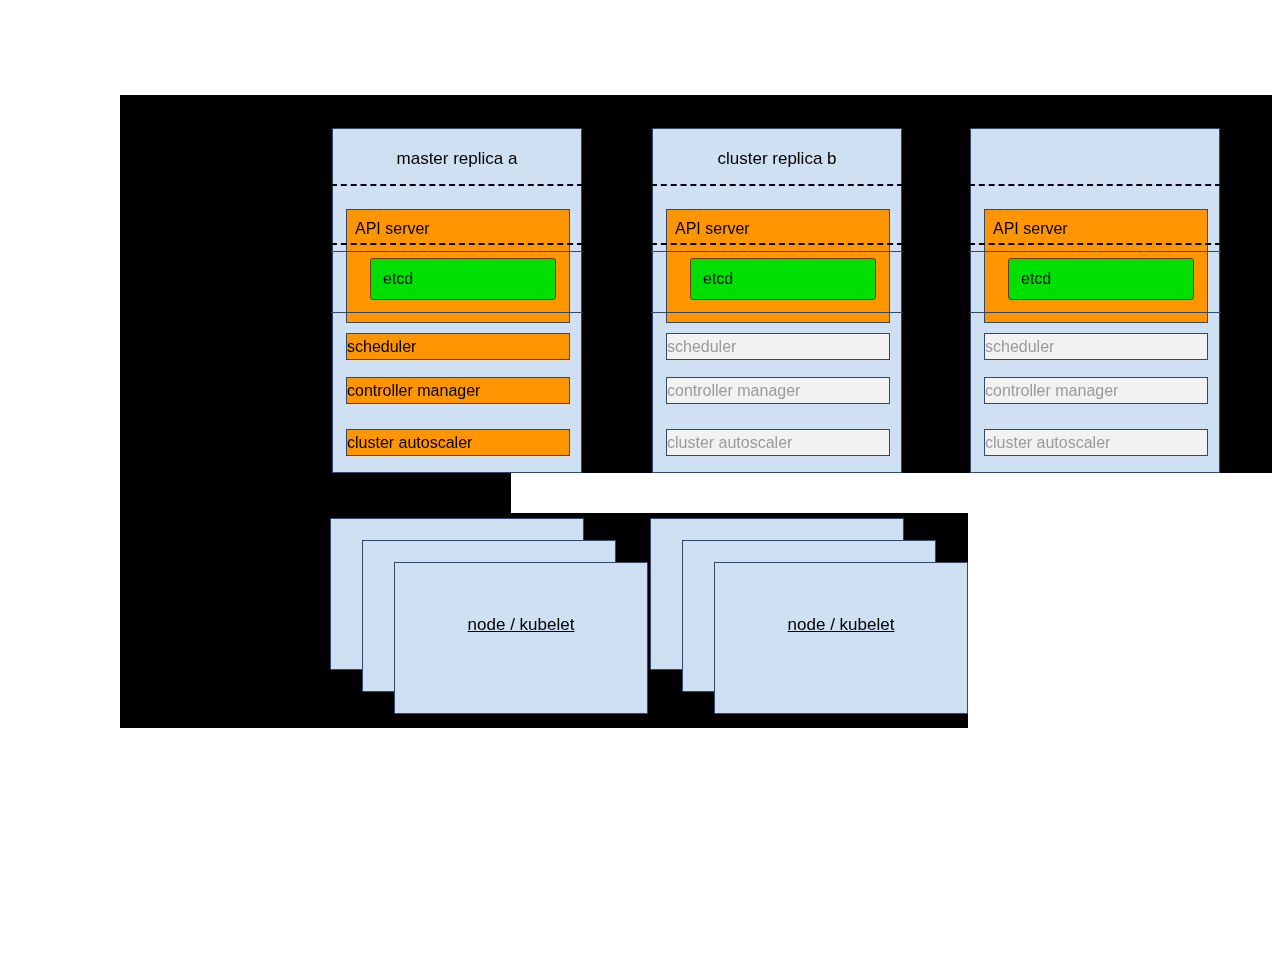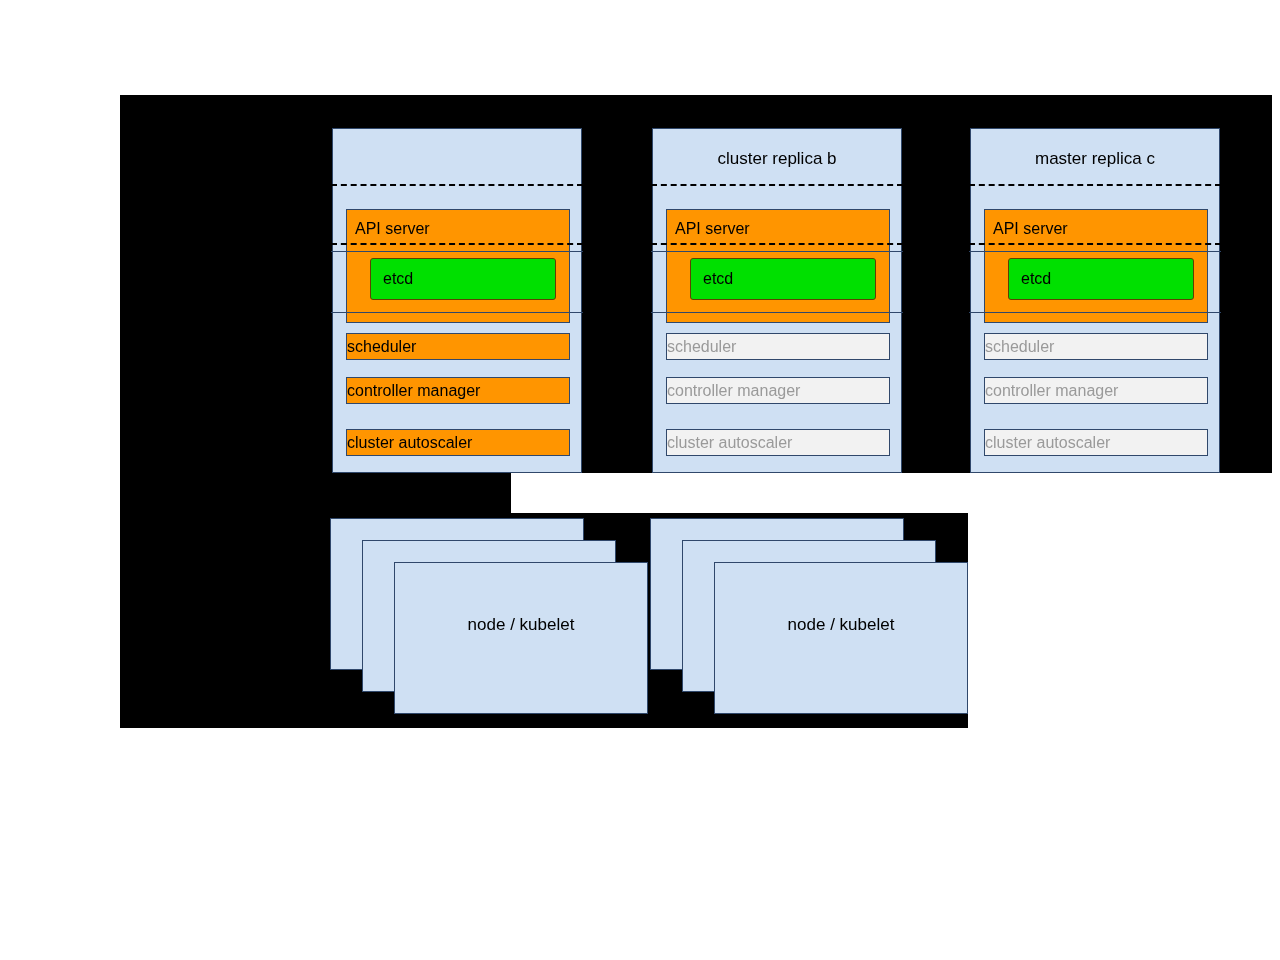--- a/index.html
+++ b/index.html
@@ -158,32 +158,34 @@
   .node-layer.front  { left: 64px; top: 44px; }
 
   .node-label {
     position: absolute;
     left: 0;
     top: 52px;
     width: 100%;
     text-align: center;
     font-size: 17px;
     color: #000000;
+    text-decoration: underline;
   }
 </style>
 </head>
 <body>
 
 <div id="diagram">
 
   <div class="backdrop backdrop-top"></div>
   <div class="backdrop backdrop-mid"></div>
   <div class="backdrop backdrop-bot"></div>
 
   <div class="replica replica-a">
+    <div class="replica-title">master replica a</div>
 
     <div class="dash-rule dash-rule-1"></div>
 
     <div class="apiserver">
       <div class="apiserver-label">API server</div>
       <div class="etcd">
         <div class="etcd-label">etcd</div>
       </div>
     </div>
 
@@ -211,21 +213,20 @@
     <div class="dash-rule dash-rule-2"></div>
     <div class="solid-rule solid-rule-1"></div>
     <div class="solid-rule solid-rule-2"></div>
 
     <div class="component inactive comp-0">scheduler</div>
     <div class="component inactive comp-1">controller manager</div>
     <div class="component inactive comp-2">cluster autoscaler</div>
   </div>
 
   <div class="replica replica-c">
-    <div class="replica-title">master replica c</div>
 
     <div class="dash-rule dash-rule-1"></div>
 
     <div class="apiserver">
       <div class="apiserver-label">API server</div>
       <div class="etcd">
         <div class="etcd-label">etcd</div>
       </div>
     </div>
 

